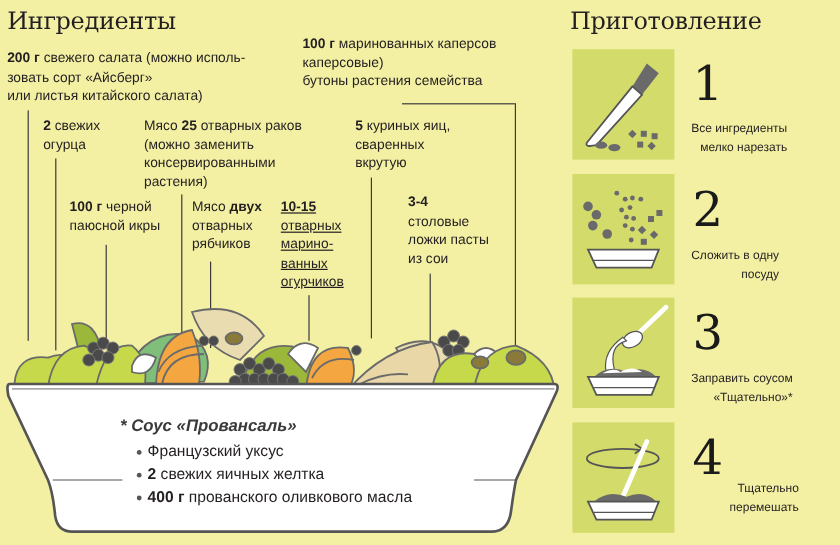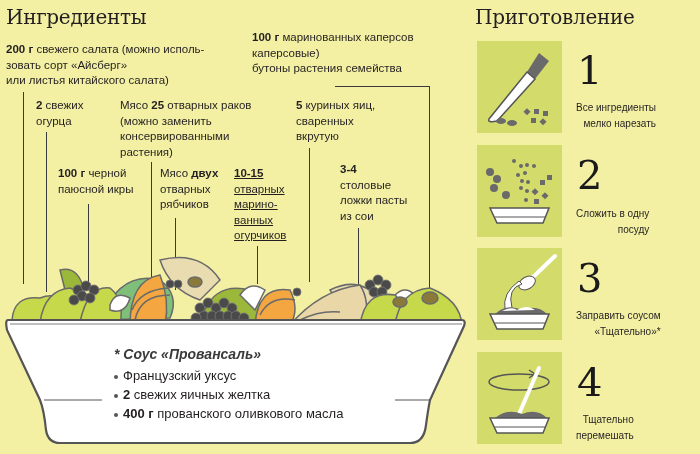--- a/index.html
+++ b/index.html
@@ -37,21 +37,21 @@
       position: absolute; left: 576px;
       font-family: "Liberation Sans", sans-serif;
       font-size: 10px; line-height: 16px; color: #231f20;
       white-space: nowrap;
       text-align: right;
     }
     .sauce {
       position: absolute; left: 100px; top: 346px; width: 320px;
       font-family: "Liberation Sans", sans-serif;
     }
-    .sauce-title { font-size: 14px; font-weight: bold; font-style: italic; color: #3a3a3a; margin-left: 14px; }
+    .sauce-title { font-size: 14px; font-weight: bold; font-style: italic; color: #3a3a3a; margin-left: 0; }
     .sauce-item { font-size: 13px; line-height: 19px; color: #231f20; margin-left: 14px; }
     .sauce-item .dot { display: inline-block; width: 4px; height: 4px; border-radius: 50%; background: #555; vertical-align: middle; margin-right: 5px; }
   </style>
 </head>
 <body>
 
 <div class="abs title" style="left:6px; top:5px;">Ингредиенты</div>
 
 <div class="abs lbl" style="left:6px; top:42px;">
   <div><b>200 г</b><span> свежего салата (можно исполь-</span></div>
@@ -277,16 +277,16 @@
   <svg width="85" height="92" viewBox="0 0 85 92">
     <ellipse cx="42" cy="30" rx="30" ry="8" fill="none" stroke="#555" stroke-width="1.5"></ellipse>
     <path d="M52 18 L58 22 L52 26" fill="none" stroke="#555" stroke-width="1.5"></path>
     <path d="M62 16 L42 62" stroke="#fff" stroke-width="4" stroke-linecap="round"></path>
     <path d="M18 66 Q30 56 45 62 Q60 56 70 66 Z" fill="#6a6a6a"></path>
     <path d="M13 66 L72 66 L66 81 L20 81 Z" fill="#fff" stroke="#555" stroke-width="1.5"></path>
     <line x1="18" y1="75" x2="68" y2="75" stroke="#555" stroke-width="1"></line>
   </svg>
 </div>
 <div class="step-num" style="top:362px;">4</div>
-<div class="step-text" style="top:412px;">
+<div class="step-text" style="top:400px;margin-left:32px;">
   <div>Тщательно</div>
   <div>перемешать</div>
 </div>
 
 </body></html>

